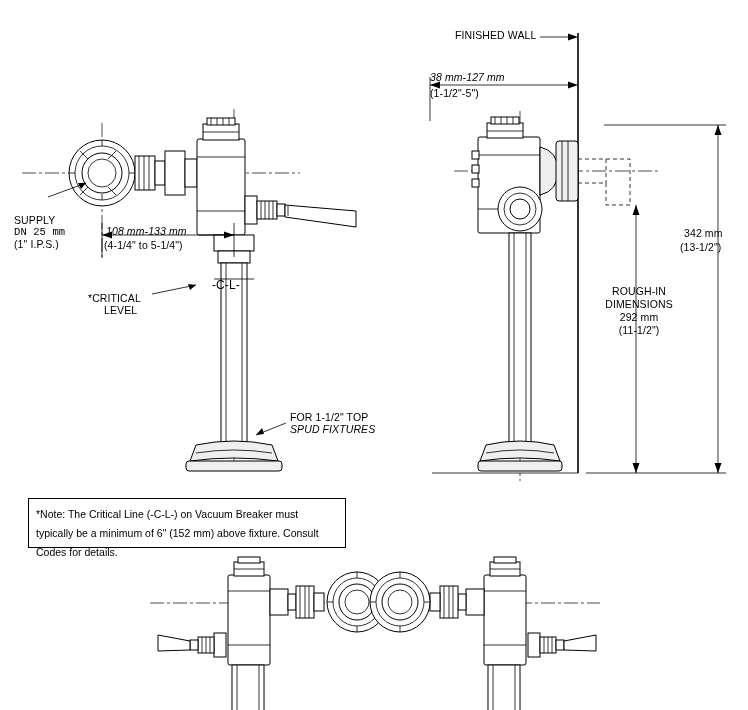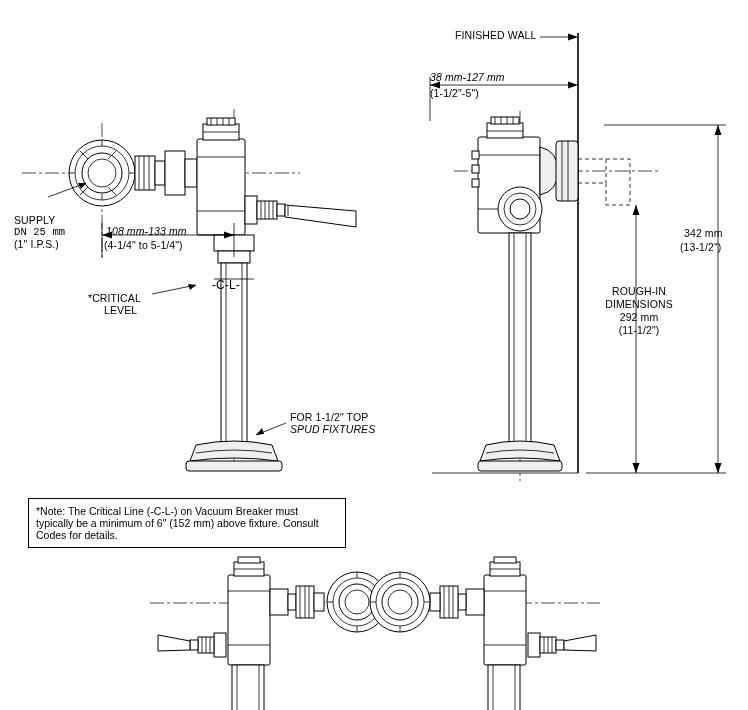--- a/index.html
+++ b/index.html
@@ -12,21 +12,21 @@
     overflow:hidden;
   }
   #stage{position:absolute;left:0;top:0;width:748px;height:710px;margin-top:11px;}
   .lbl{position:absolute;font-size:10.5px;line-height:12px;letter-spacing:0.1px;white-space:pre;}
   .lbl.c{text-align:center;}
   .note{
     position:absolute;
     border:1px solid #000;
     background:#fff;
     font-size:10.5px;
-    line-height:12px;
+    line-height:19px;
     padding:6px 7px 7px 7px;
     white-space:pre-line;
     box-sizing:border-box;
   }
   svg{position:absolute;left:0;top:0;}
   .thin{stroke:#000;fill:none;stroke-width:0.8;}
   .thick{stroke:#000;fill:none;stroke-width:1.6;}
   .cl{stroke:#000;fill:none;stroke-width:0.7;stroke-dasharray:14 3 3 3;}
   .dash{stroke:#000;fill:none;stroke-width:0.8;stroke-dasharray:4 3;}
   .fillw{fill:#ffffff;stroke:#000;stroke-width:1;}

